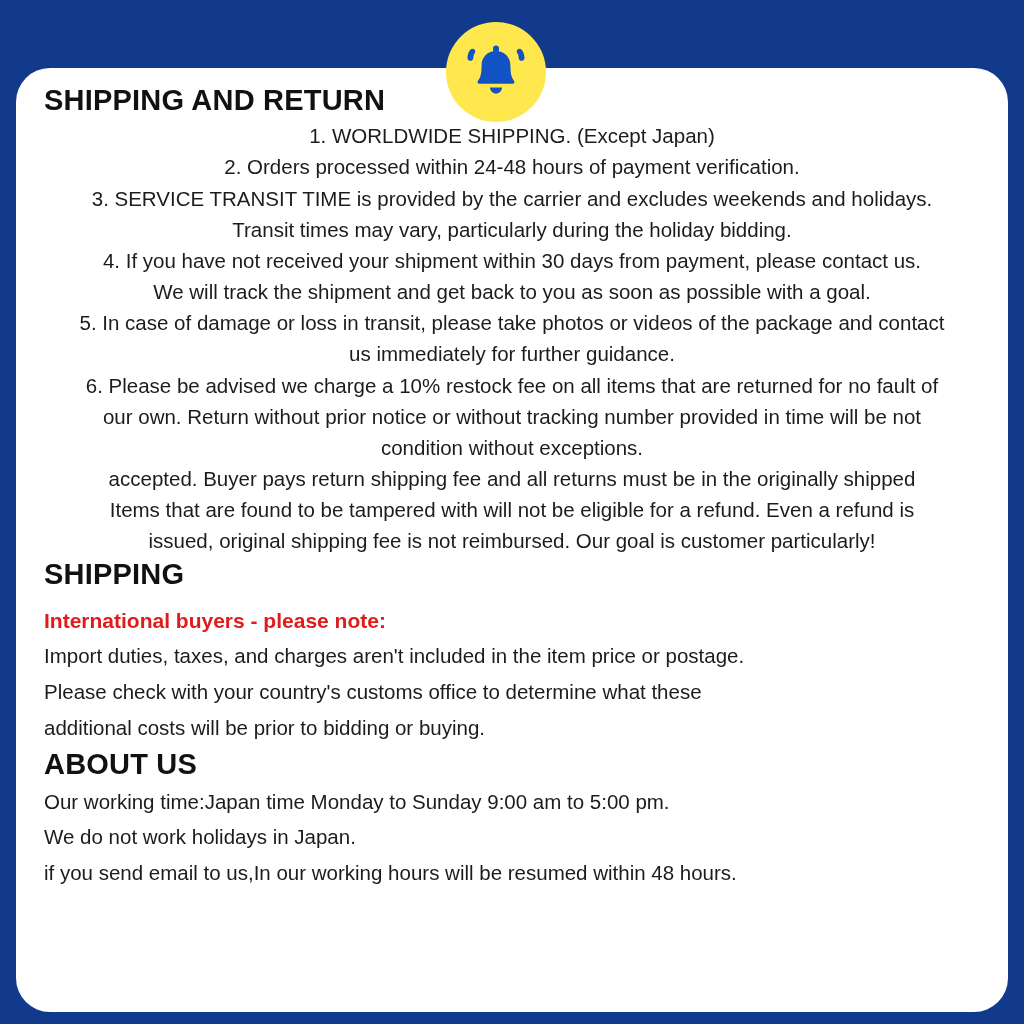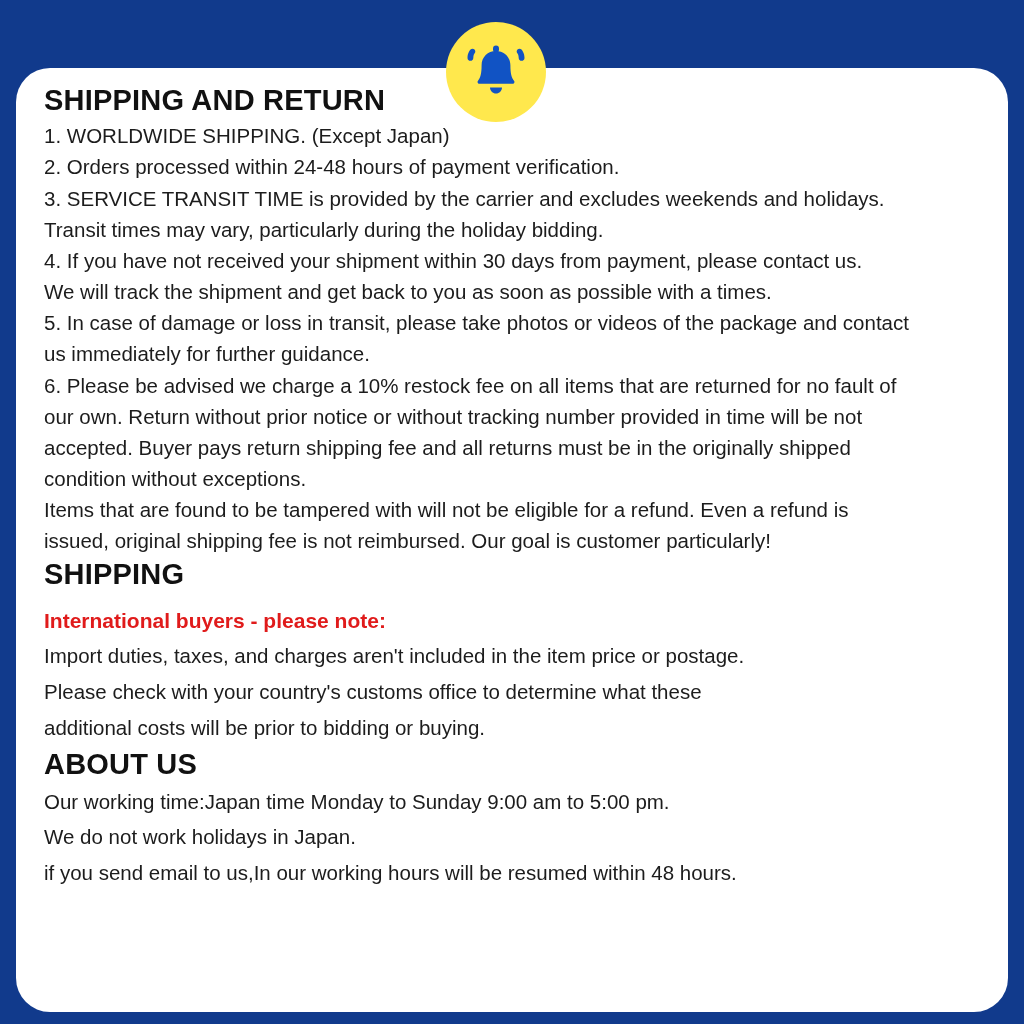--- a/index.html
+++ b/index.html
@@ -67,45 +67,45 @@
     font-weight: 400;
   }
   p.note {
     font-size: 21px;
     color: #e01b1b;
     font-weight: bold;
     margin: 12px 0 2px 0;
     line-height: 1.5;
   }
   .block { margin-bottom: 0; }
-  .shipping-block p.line { line-height: 1.52; }
+  .shipping-block p.line { line-height: 1.52; text-align: center; }
   .about-block p.line { line-height: 1.72; }
   .payment-block p.line { line-height: 1.75; }
 </style>
 </head>
 <body>
 
 <div class="page">
 
   <div class="card">
 
     <div class="block shipping-block">
       <h2 class="section-title title-shipping">SHIPPING AND RETURN</h2>
       <p class="line">1. WORLDWIDE SHIPPING. (Except Japan)</p>
       <p class="line">2. Orders processed within 24-48 hours of payment verification.</p>
       <p class="line">3. SERVICE TRANSIT TIME is provided by the carrier and excludes weekends and holidays.</p>
       <p class="line">Transit times may vary, particularly during the holiday bidding.</p>
       <p class="line">4. If you have not received your shipment within 30 days from payment, please contact us.</p>
-      <p class="line">We will track the shipment and get back to you as soon as possible with a times.</p>
+      <p class="line">We will track the shipment and get back to you as soon as possible with a goal.</p>
       <p class="line">5. In case of damage or loss in transit, please take photos or videos of the package and contact</p>
       <p class="line">us immediately for further guidance.</p>
       <p class="line">6. Please be advised we charge a 10% restock fee on all items that are returned for no fault of</p>
       <p class="line">our own. Return without prior notice or without tracking number provided in time will be not</p>
+      <p class="line">condition without exceptions.</p>
       <p class="line">accepted. Buyer pays return shipping fee and all returns must be in the originally shipped</p>
-      <p class="line">condition without exceptions.</p>
       <p class="line">Items that are found to be tampered with will not be eligible for a refund. Even a refund is</p>
       <p class="line">issued, original shipping fee is not reimbursed. Our goal is customer particularly!</p>
     </div>
 
     <div class="block payment-block">
       <h2 class="section-title title-payment">SHIPPING</h2>
       <p class="note">International buyers - please note:</p>
       <p class="line">Import duties, taxes, and charges aren't included in the item price or postage.</p>
       <p class="line">Please check with your country's customs office to determine what these</p>
       <p class="line">additional costs will be prior to bidding or buying.</p>

